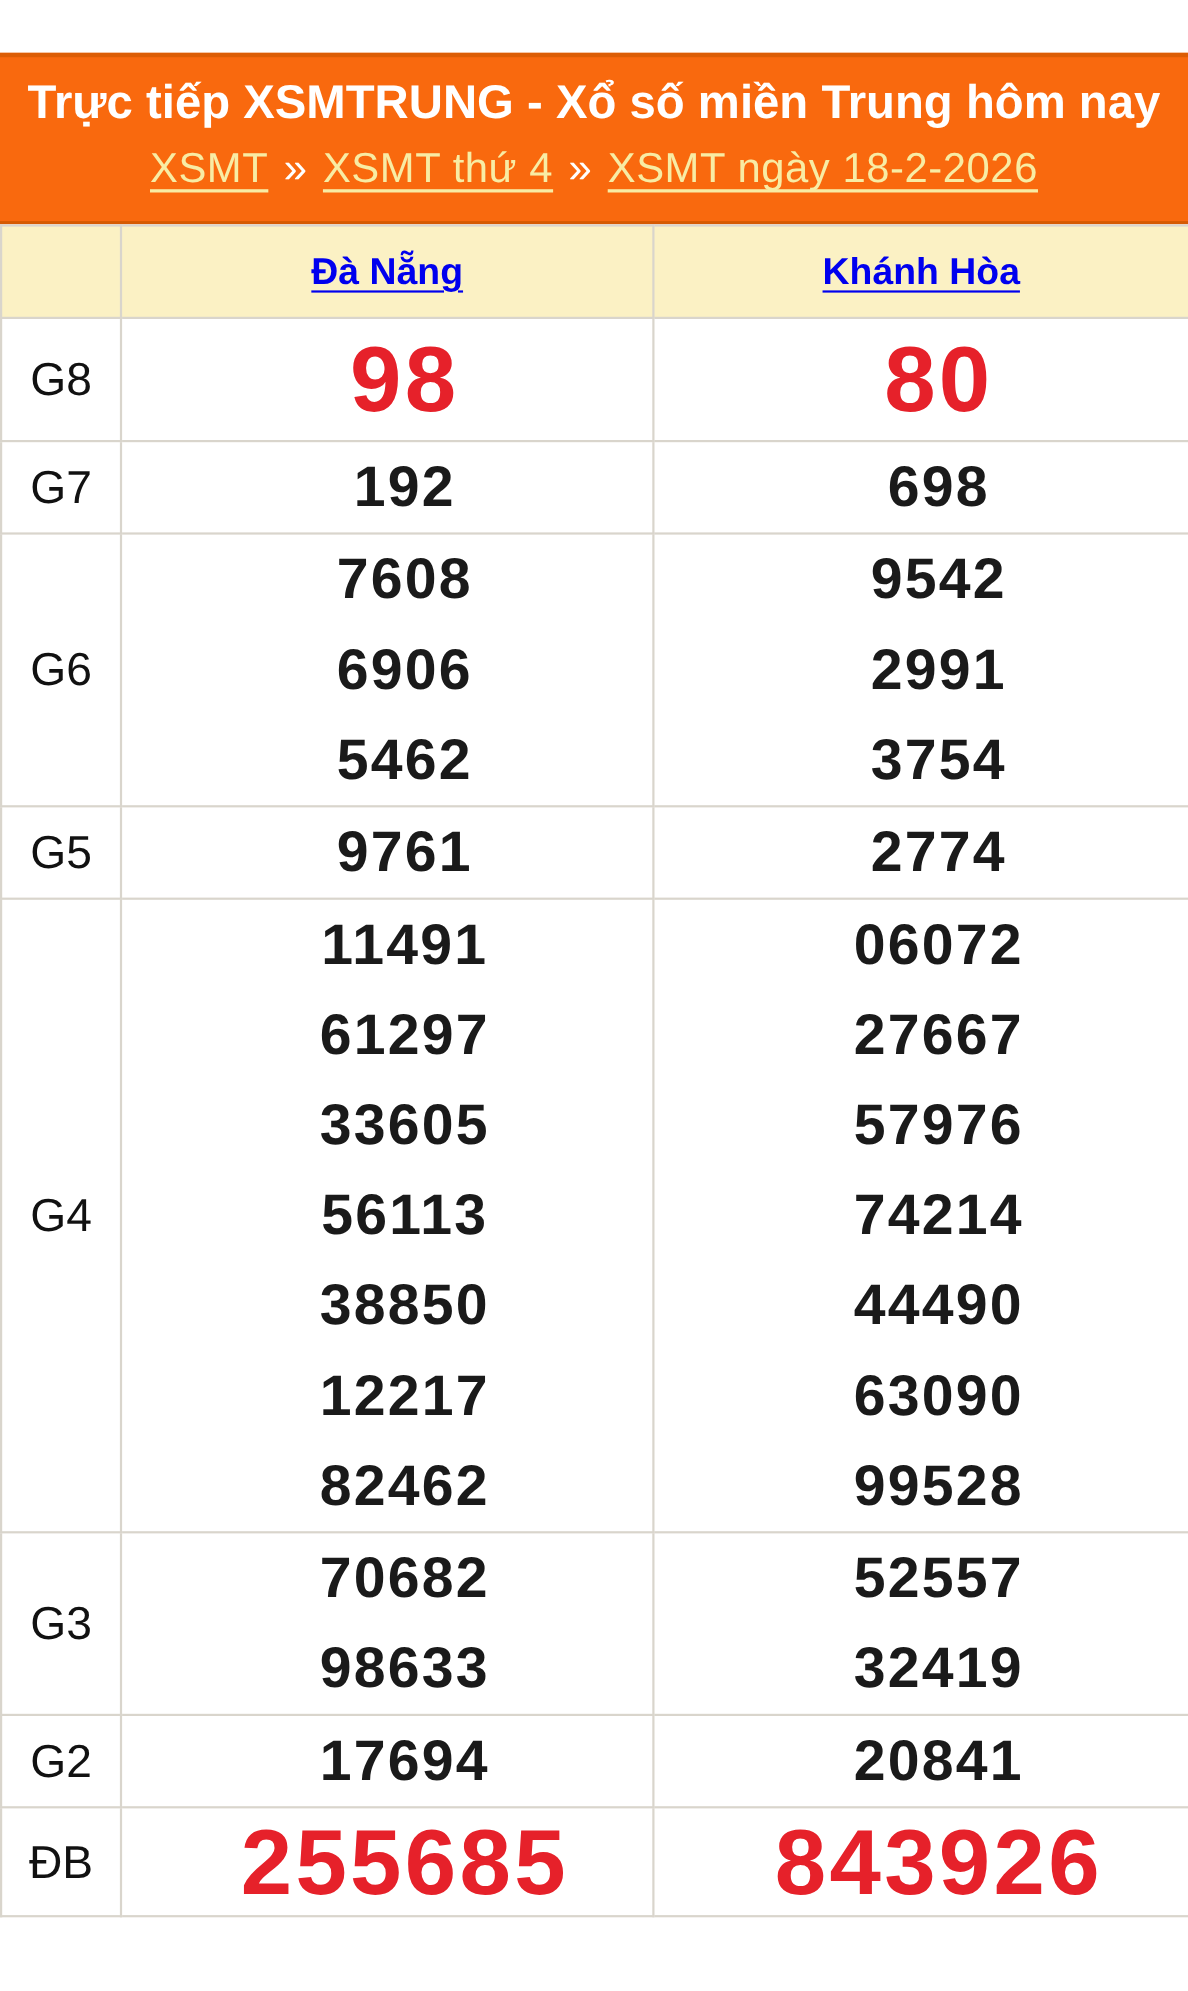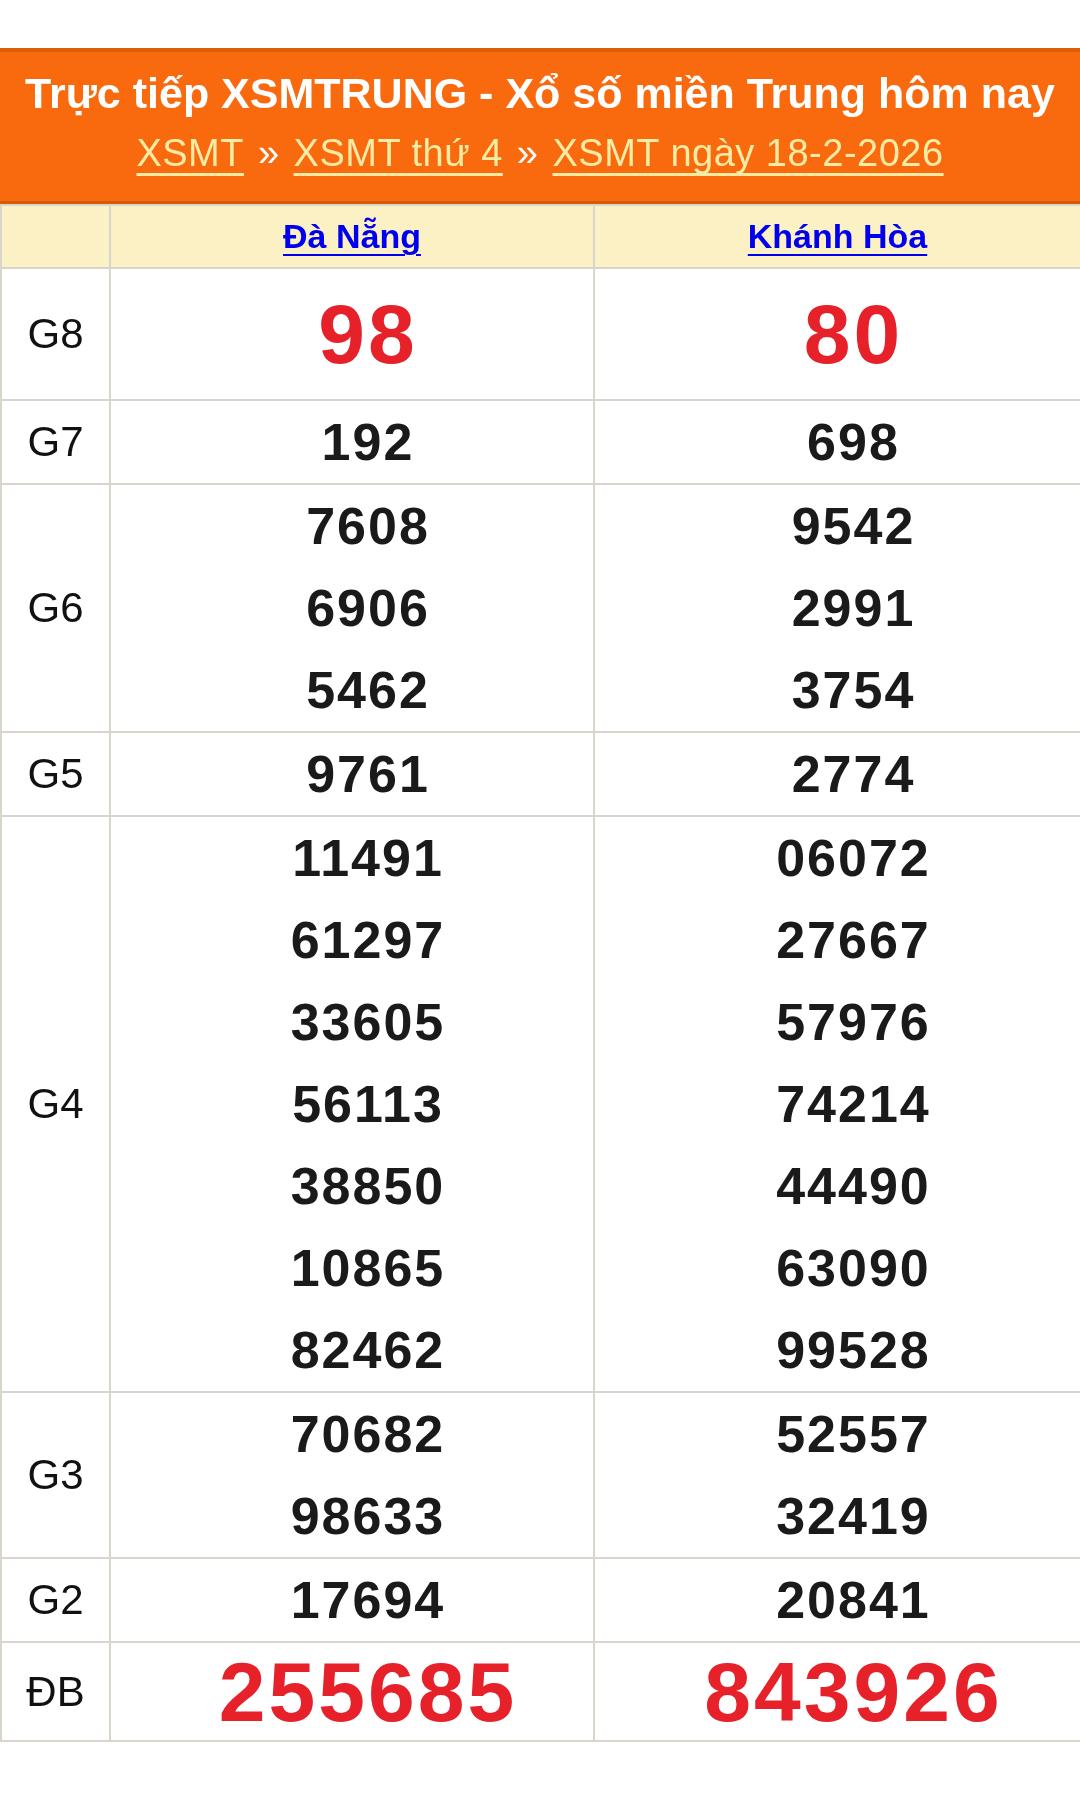--- a/index.html
+++ b/index.html
@@ -37,39 +37,39 @@
 
   
   table.results {
     width:100%; border-collapse:collapse; table-layout:fixed;
     background:#ffffff;
   }
   table.results th, table.results td {
     border:2px solid #D9D5CC;
     text-align:center; vertical-align:middle; padding:0;
   }
-  thead tr { height:63px; background:#FBF1C4; }
+  thead tr { height:84px; background:#FBF1C4; }
   thead a {
     color:#0000EE; font-size:34px; font-weight:700;
     text-decoration:underline; text-decoration-thickness:2px;
     text-underline-offset:6px; cursor:pointer;
   }
   td.label-col {
     font-size:42px; font-weight:400; color:#111111;
     background:#ffffff;
   }
   .num {
     font-size:52px; font-weight:700; color:#1A1A1A;
     line-height:82px; letter-spacing:2px; white-space:nowrap;margin-left:32px;
   }
   .num.big {
     font-size:84px; font-weight:700; color:#E6212A;
     line-height:1.1; letter-spacing:3px;
   }
-  tr.row-g8 { height:132px; }
+  tr.row-g8 { height:112px; }
   tr.row-db { height:99px; }
 </style>
 </head>
 <body>
 
 <div class="page">
 
   <header class="orange-header">
     <div class="top-strip"></div>
     <h1 class="page-title">Trực tiếp XSMTRUNG - Xổ số miền Trung hôm nay</h1>
@@ -135,21 +135,21 @@
           </td>
         </tr>
         <tr class="row-g4">
           <td class="label-col">G4</td>
           <td>
             <div class="num">11491</div>
             <div class="num">61297</div>
             <div class="num">33605</div>
             <div class="num">56113</div>
             <div class="num">38850</div>
-            <div class="num">10865</div>
+            <div class="num">12217</div>
             <div class="num">82462</div>
           </td>
           <td>
             <div class="num">06072</div>
             <div class="num">27667</div>
             <div class="num">57976</div>
             <div class="num">74214</div>
             <div class="num">44490</div>
             <div class="num">63090</div>
             <div class="num">99528</div>

